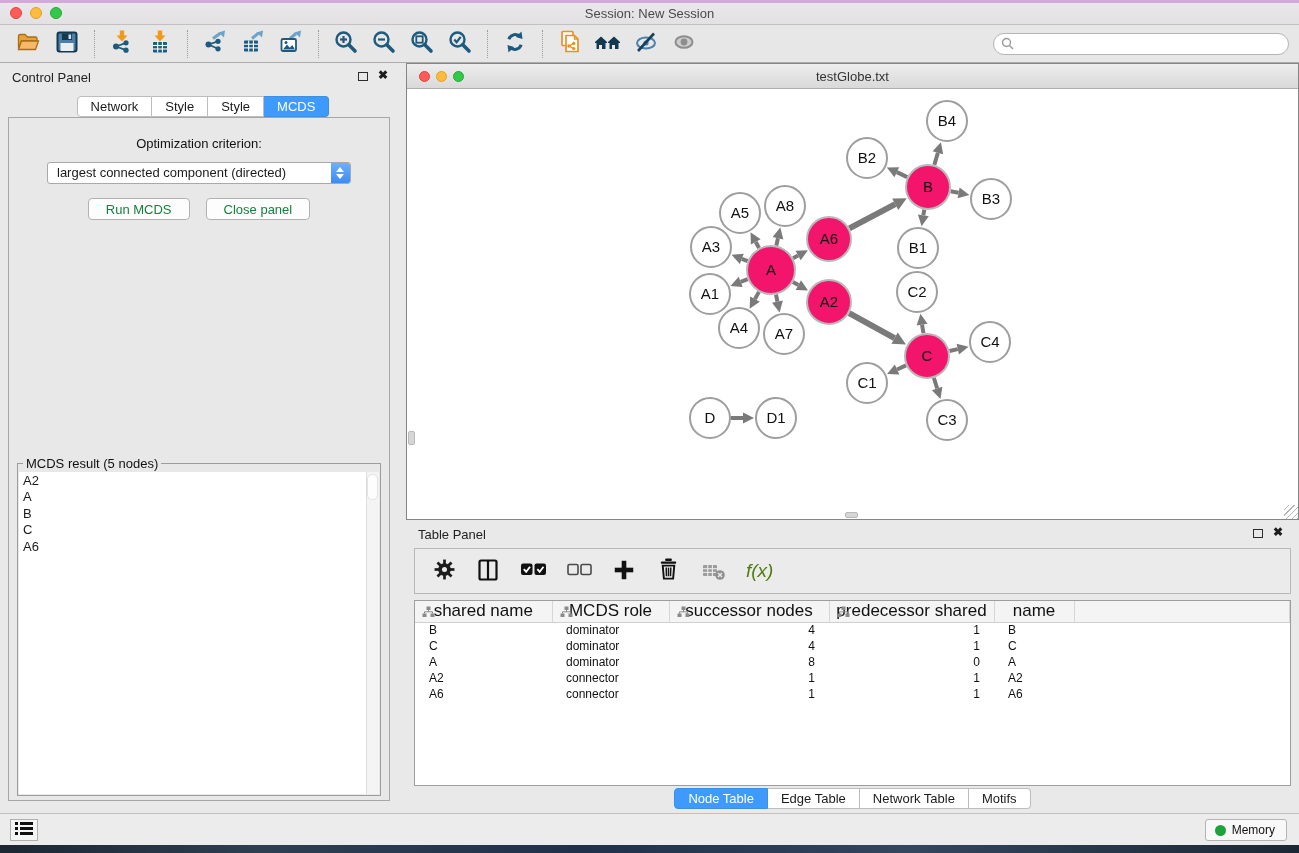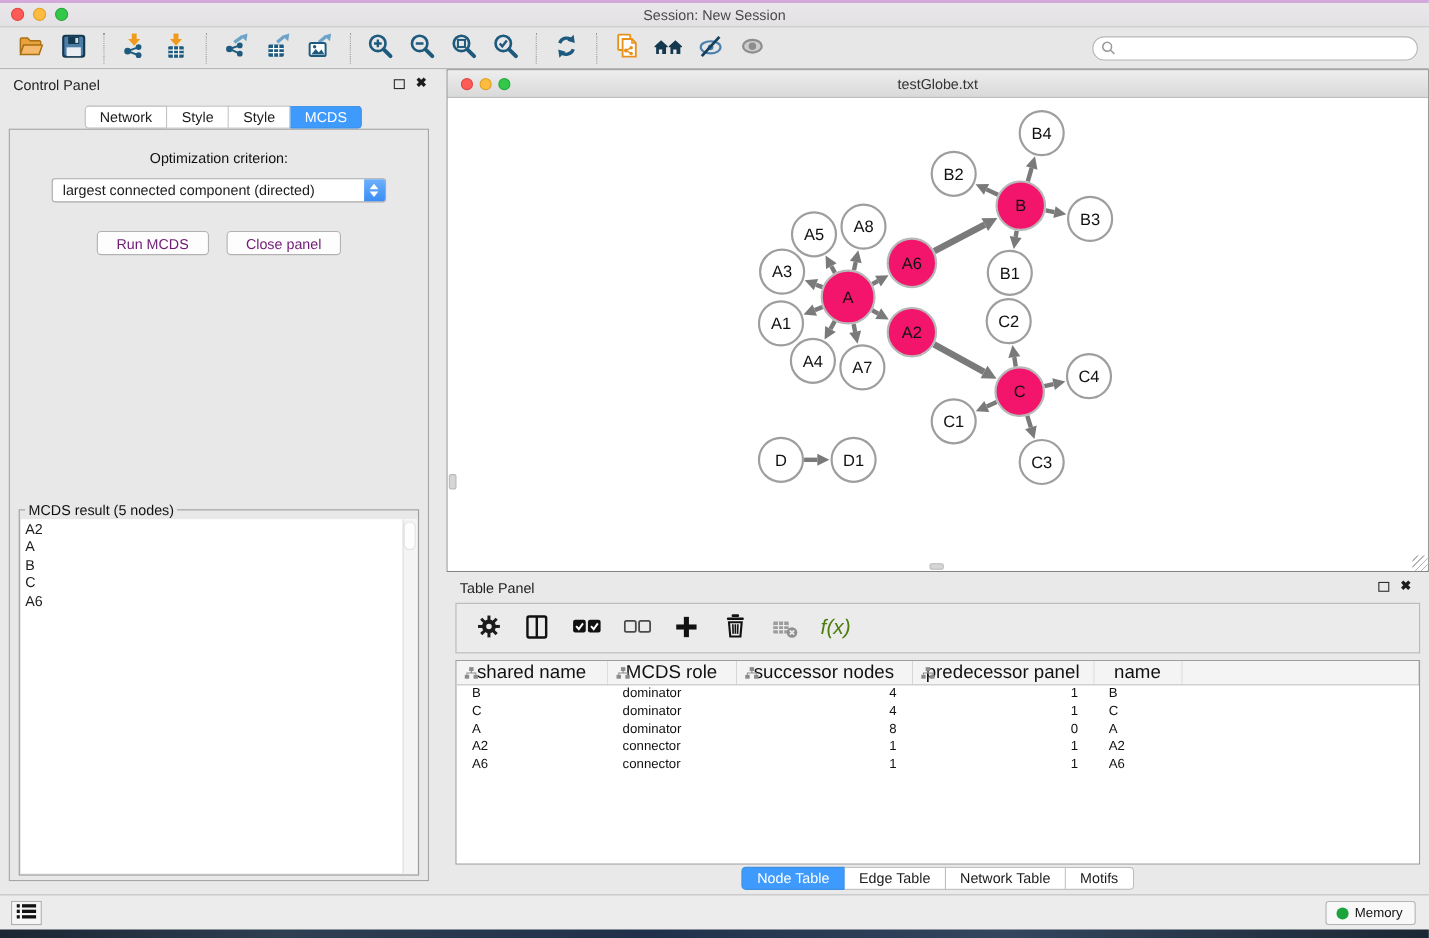--- a/index.html
+++ b/index.html
@@ -53,21 +53,21 @@
     border:1px solid #a9a9a9; border-radius:3px; font-size:13px; line-height:20px;
     padding-left:9px; cursor:pointer; }
   .stepper { position:absolute; right:0px; top:0px; width:19px; height:20px; border-radius:0 2px 2px 0;
     background:linear-gradient(#6db0fd,#3a8cf5); }
   .stepper .up { position:absolute; left:5px; top:4px; width:0; height:0;
     border-left:4.5px solid transparent; border-right:4.5px solid transparent; border-bottom:5px solid #fff; }
   .stepper .dn { position:absolute; left:5px; bottom:4px; width:0; height:0;
     border-left:4.5px solid transparent; border-right:4.5px solid transparent; border-top:5px solid #fff; }
   .btn-row { display:flex; justify-content:center; gap:16px; margin-top:14px; }
   .pbtn { height:22px; padding:0 17px; background:#fdfdfd; border:1px solid #b2b2b2;
-    border-radius:4px; font-size:13px; cursor:pointer; color:#701a75;margin-top:12px; }
+    border-radius:4px; font-size:13px; cursor:pointer; color:#15803d; }
 
   .mcds-fieldset { position:absolute; left:8px; right:8px; bottom:4px; height:340px;
     border:1px solid #9d9d9d; padding:1px; }
   .mcds-fieldset legend { font-size:13px; margin-left:4px; padding:0 3px; color:#111; }
   .mcds-list { position:relative; width:100%; height:100%; background:#fff; overflow:hidden;
     font-size:13px; line-height:16.4px; padding:1px 0 0 4px; }
   .mcds-list .track { position:absolute; right:0; top:0; bottom:0; width:13px;
     background:#f4f4f4; border-left:1px solid #ddd; }
   .mcds-list .thumb { position:absolute; right:1px; top:2px; width:11px; height:26px;
     background:#fdfdfd; border:1px solid #e2e2e2; border-radius:5px; }
@@ -549,21 +549,21 @@
                 </div>
               </th>
               <th>
                 <svg width="13" height="12" viewBox="0 0 13 12">
                   <rect x="4.5" y="0.5" width="4" height="3.5" fill="#8a8a8a"></rect>
                   <rect x="0.5" y="7.5" width="4" height="3.5" fill="#8a8a8a"></rect>
                   <rect x="8.5" y="7.5" width="4" height="3.5" fill="#8a8a8a"></rect>
                   <path d="M6.5 4v1.8M2.5 7.5V5.8h8v1.7" stroke="#8a8a8a" fill="none" stroke-width="1"></path>
                 </svg>
                 <div class="hwrap">
-                  <span>predecessor panel</span>
+                  <span>predecessor shared</span>
                 </div>
               </th>
               <th>
                 <div class="hwrap">
                   <span>name</span>
                 </div>
               </th>
               <th></th>
             </tr>
           </thead>

